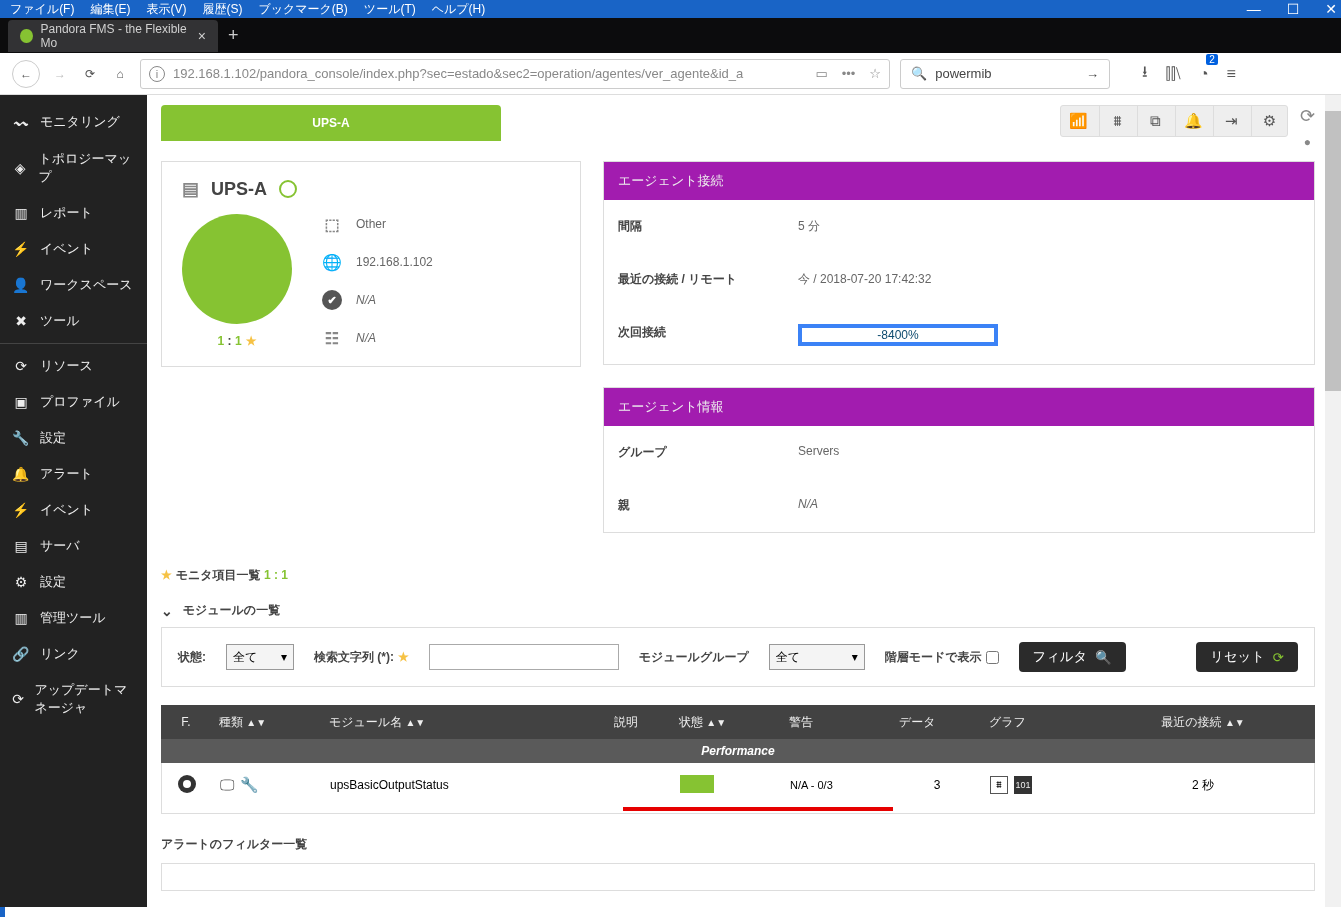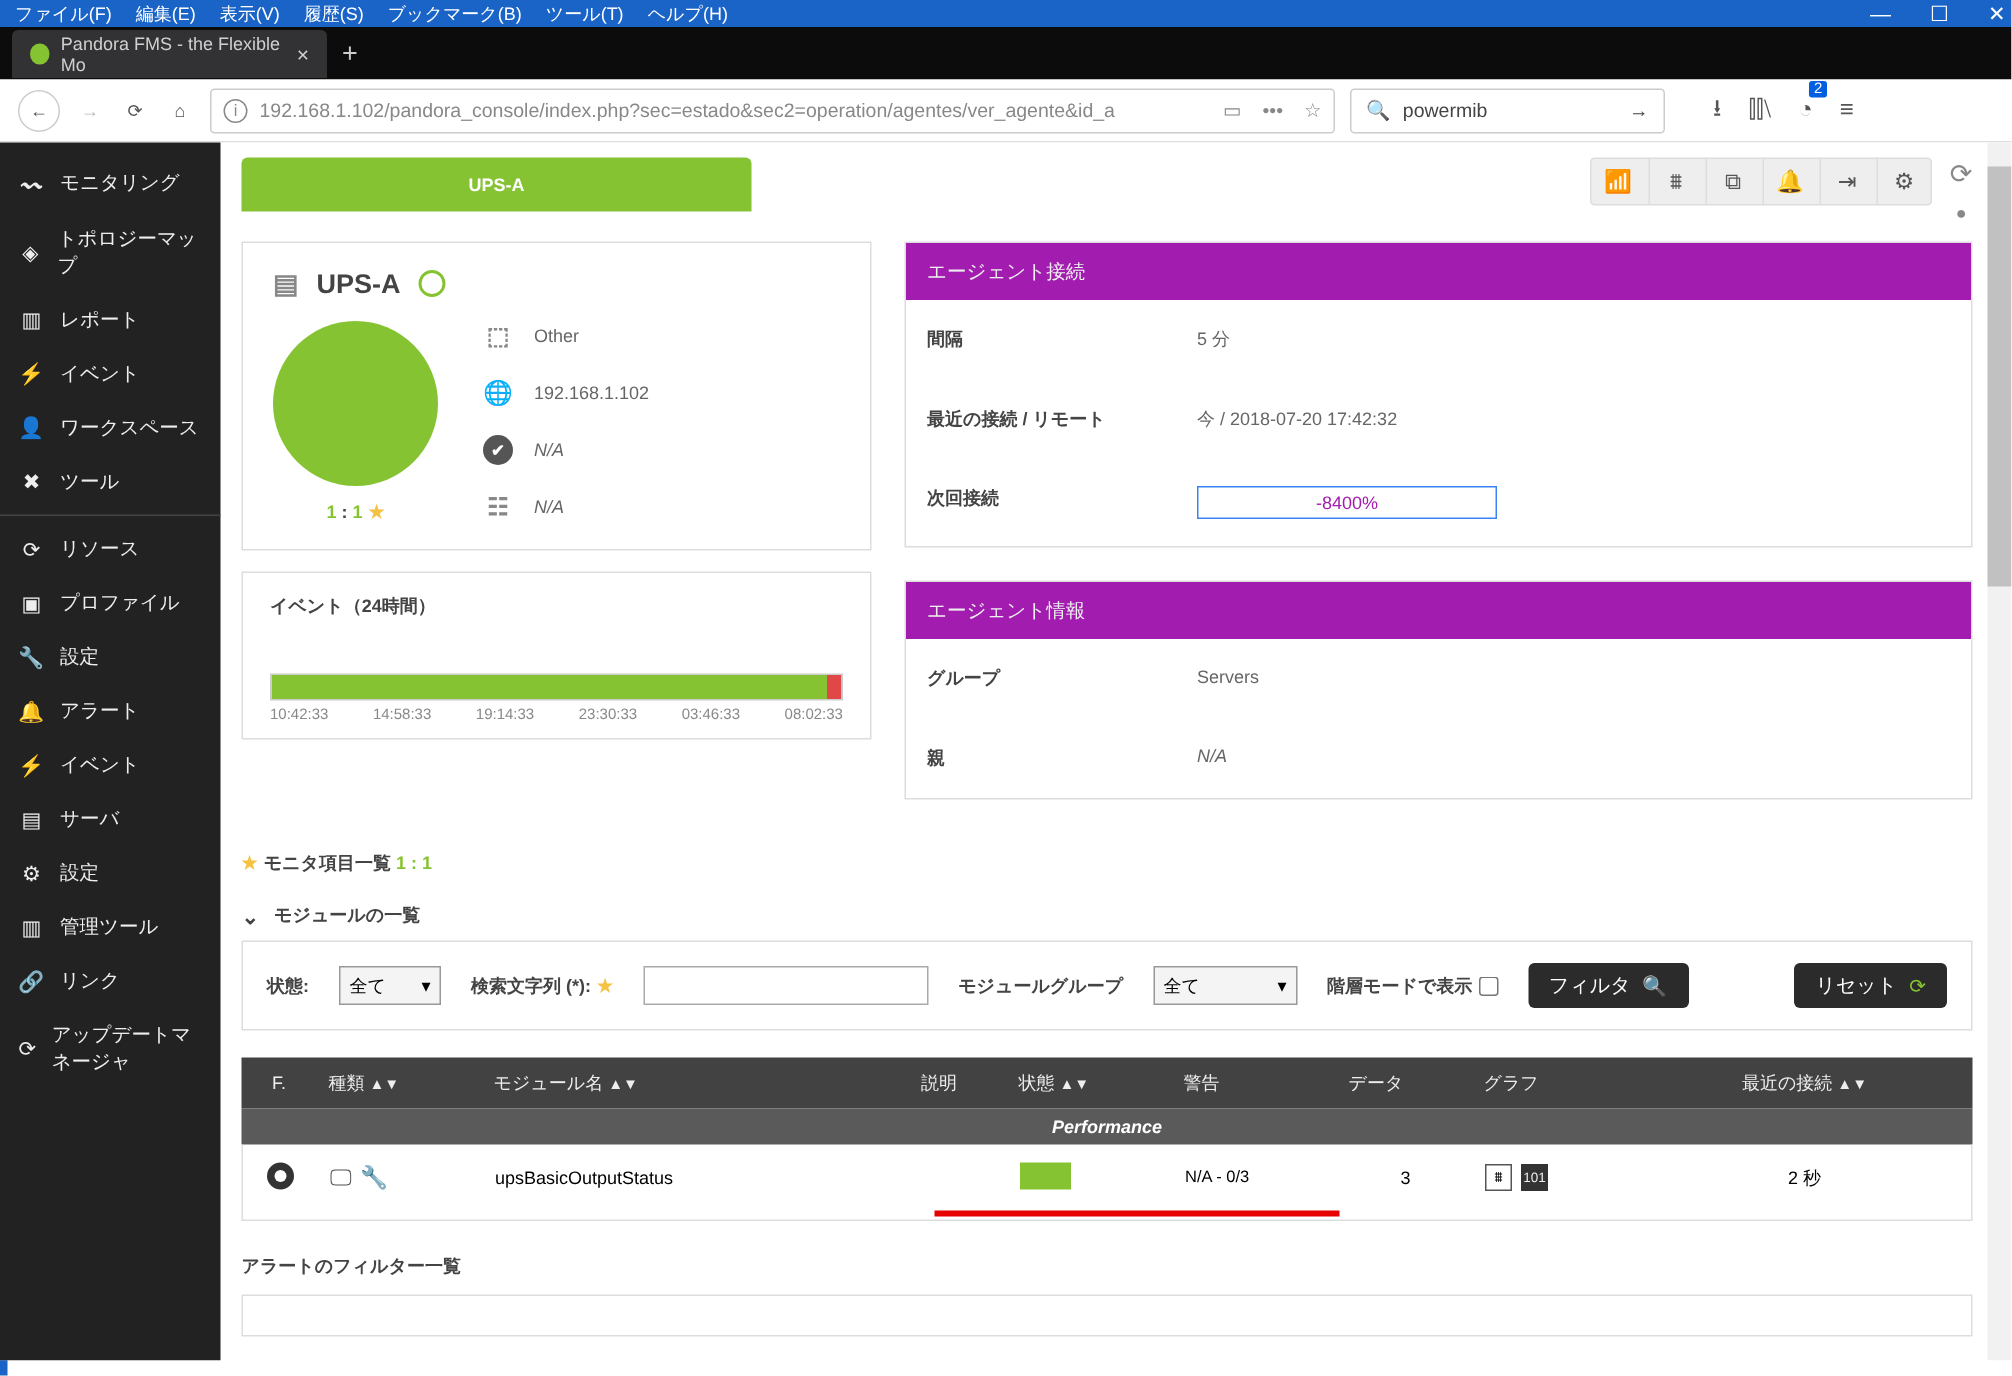--- a/index.html
+++ b/index.html
@@ -65,21 +65,21 @@
   .meta .ic { width:20px; height:20px; border-radius:50%; background:#555; color:#fff; display:flex; align-items:center; justify-content:center; font-size:11px; font-weight:bold; }
   .meta .ic.light { background:none; color:#888; font-size:16px; }
 
   .panel { flex:1; }
   .panel-h { background:#a21caf; color:#eee; padding:10px 14px; font-size:13px; }
   .panel-b { padding:0 14px; }
   .panel-row { display:flex; padding:18px 0; }
   .panel-row .k { width:180px; color:#444; font-weight:bold; }
   .panel-row .v { color:#666; }
   .panel-row .v.na { font-style:italic; }
-  .progress-box { border:1px solid #3b82f6; width:200px; height:22px; display:flex; align-items:center; justify-content:center; color:#a21caf; }
+  .progress-box { border:4px solid #3b82f6; width:200px; height:22px; display:flex; align-items:center; justify-content:center; color:#0c4a6e; }
 
   .events-card { width:420px; margin-top:14px; padding:14px 18px 10px; }
   .events-card .hdr { color:#444; font-weight:bold; }
   .heatbar { height:18px; margin-top:36px; background:linear-gradient(to right, #86c332 0%, #86c332 97.5%, #e04848 97.5%, #e04848 100%); border:1px solid #ccc; }
   .hlabels { display:flex; justify-content:space-between; font-size:10px; color:#888; margin-top:4px; }
 
   .monitor-head { margin-top:34px; font-weight:bold; color:#444; }
   .monitor-head .star { color:#f6c244; margin-right:4px; }
   .monitor-head .r1 { color:#86c332; font-weight:bold; }
 
@@ -304,32 +304,20 @@
                   <span class="na">N/A</span>
                 </div>
               <div class="line">
                   <span class="ic light">☷</span>
                   <span class="na">N/A</span>
                 </div>
             </div>
           </div>
         </div>
 
-        <div class="card events-card">
-          <div class="hdr">イベント（24時間）</div>
-          <div class="heatbar"></div>
-          <div class="hlabels">
-            <span>10:42:33</span>
-            <span>14:58:33</span>
-            <span>19:14:33</span>
-            <span>23:30:33</span>
-            <span>03:46:33</span>
-            <span>08:02:33</span>
-          </div>
-        </div>
       </div>
 
       <div style="flex:1; display:flex; flex-direction:column; gap:22px;">
         <div class="card panel">
           <div class="panel-h">エージェント接続</div>
           <div class="panel-b">
             <div class="panel-row">
                 <div class="k">間隔</div>
                 <div class="v">5 分</div>
               </div>

